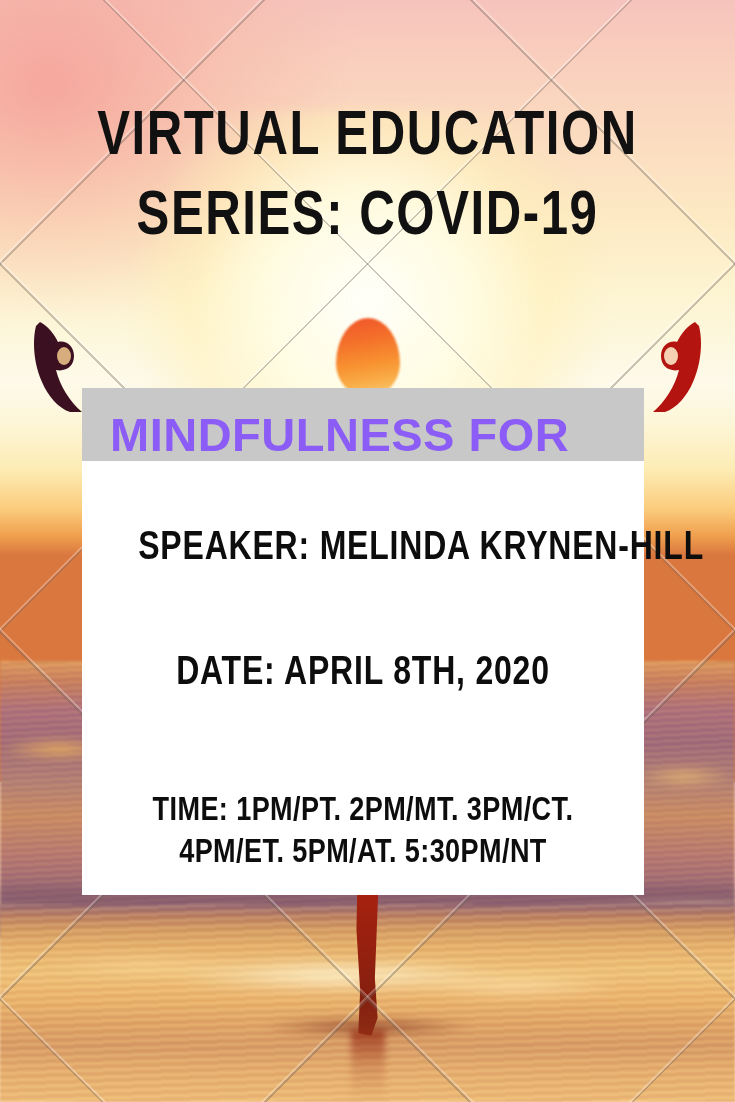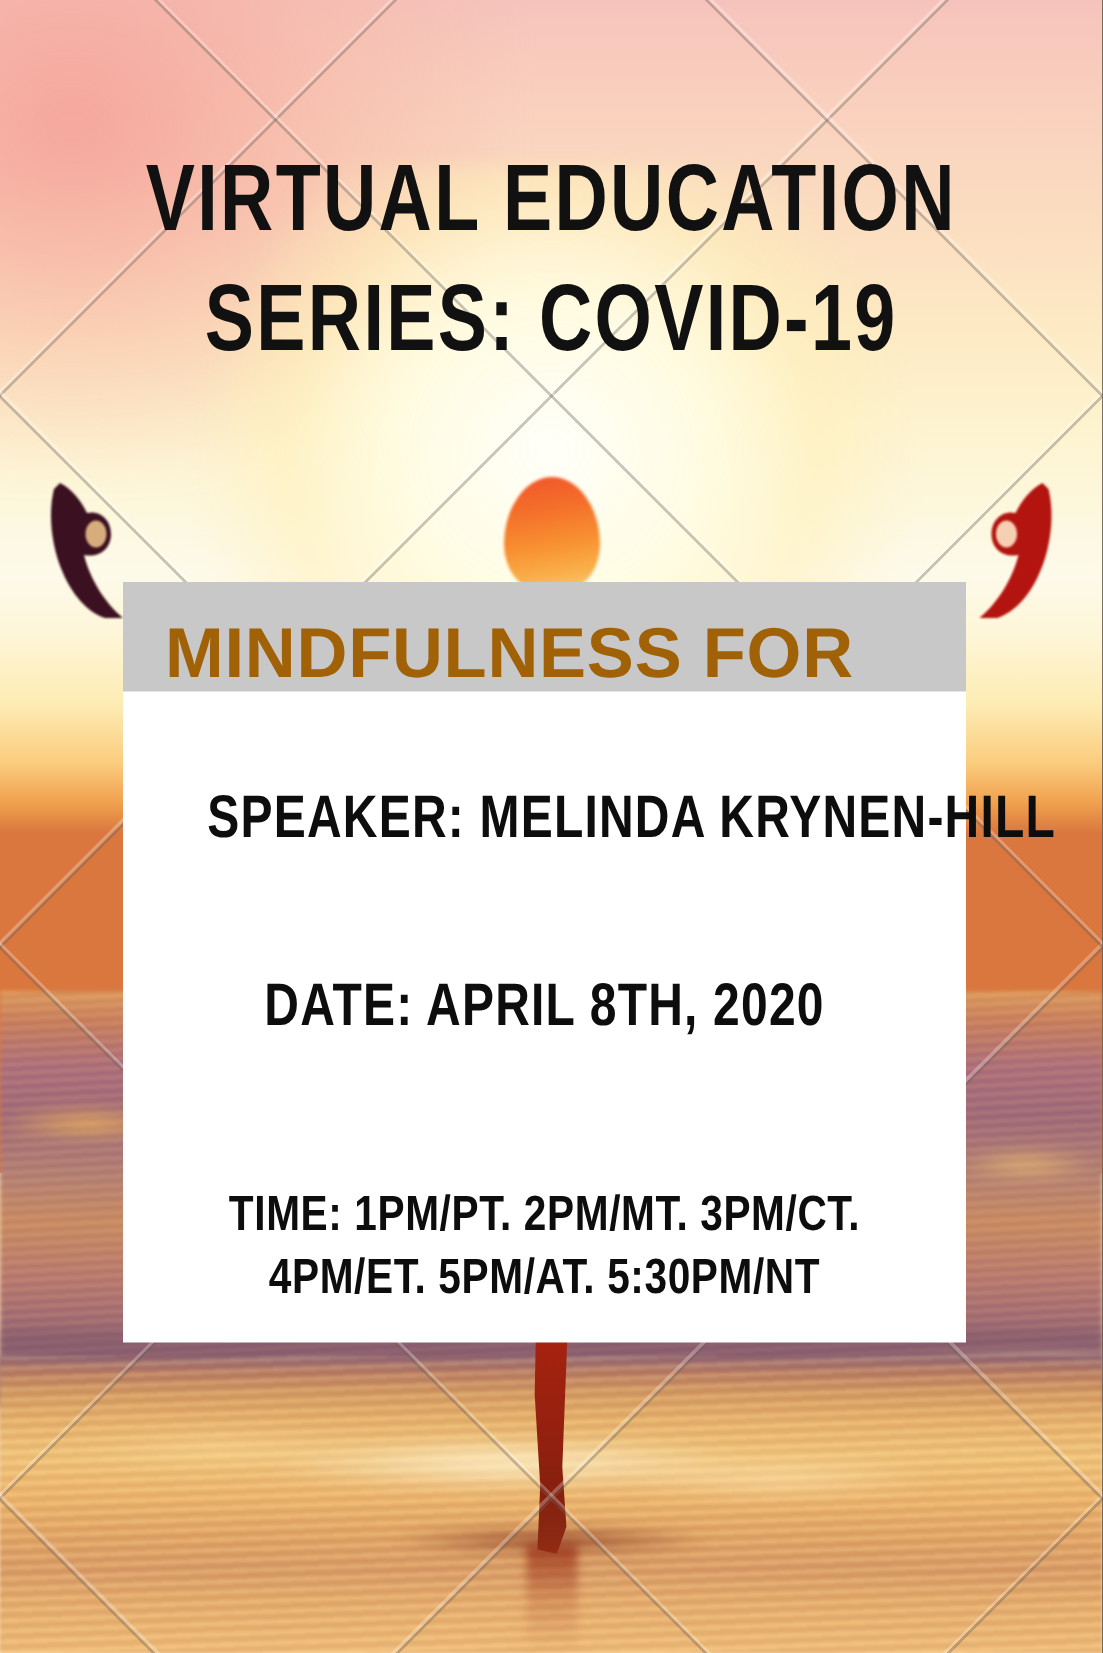--- a/index.html
+++ b/index.html
@@ -260,21 +260,21 @@
   .card-inner {
     position: absolute;
     inset: 0;
   }
 
   .subhead {
     position: absolute;
     left: 28px;
     right: 4px;
     top: 18px;
-    color: #a16207;
+    color: #8b5cf6;
     font-weight: 700;
     font-size: 47px;
     line-height: 58px;
     letter-spacing: .5px;
     text-align: left;
     white-space: nowrap;
   }
   .subhead .sh-line { display: block; }
 
   .speaker {

